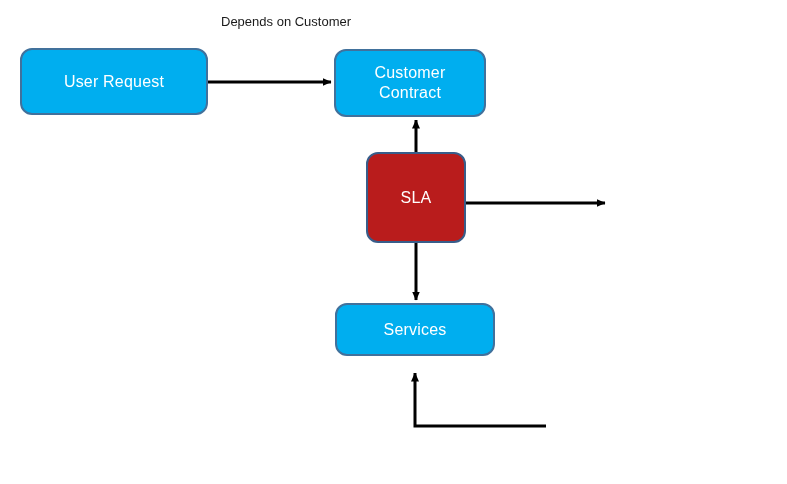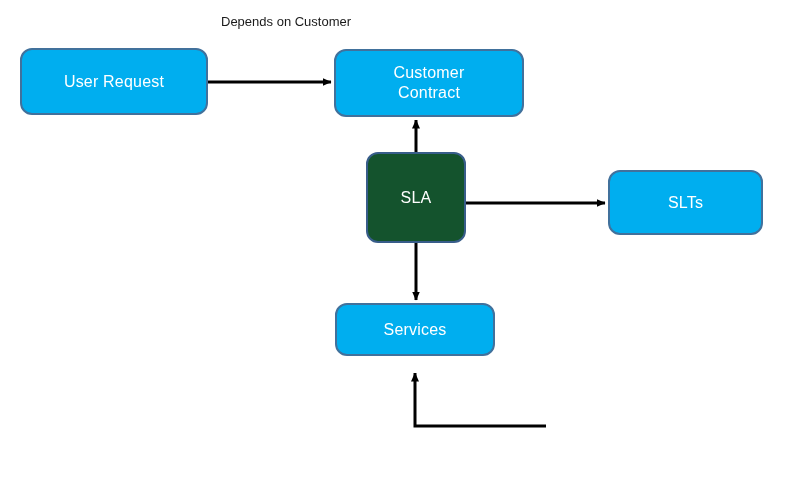--- a/index.html
+++ b/index.html
@@ -32,21 +32,21 @@
     line-height: 1.25;
     letter-spacing: 0.2px;
     white-space: pre-line;
     padding: 11px 6px;
     user-select: none;
   }
   .node.cyan {
     background: #00AEEF;
   }
   .node.steel {
-    background: #14532d;
+    background: #b91c1c;
     border-color: #385D8A;
     text-align: center;
   }
   .edge-label {
     position: absolute;
     color: #1A1A1A;
     font-size: 13px;
     white-space: nowrap;
     margin-left: 20px;
   }
@@ -89,23 +89,22 @@
 
     <g>
       <polyline points="546,426 415,426 415,373" fill="none" stroke="#000000" stroke-width="3" marker-end="url(#arrowhead)"></polyline>
     </g>
   </svg>
 
   <div class="edge-label" style="left:201px; top:14px;">Depends on Customer</div>
 
   <div class="node cyan" style="left:20px; top:48px; width:188px; height:67px;">User Request</div>
 
-  <div class="node cyan" style="left:334px; top:49px; width:190px; height:68px;">Customer
+  <div class="node cyan" style="left:334px; top:49px; width:152px; height:68px;">Customer
 Contract</div>
 
   <div class="node steel" style="left:366px; top:152px; width:100px; height:91px;">SLA</div>
 
-  <div class="node cyan" style="left:608px; top:170px; width:155px; height:65px;">SLTs</div>
 
   <div class="node cyan" style="left:335px; top:303px; width:160px; height:53px;">Services</div>
 
 
 </div>
 
 </body></html>

